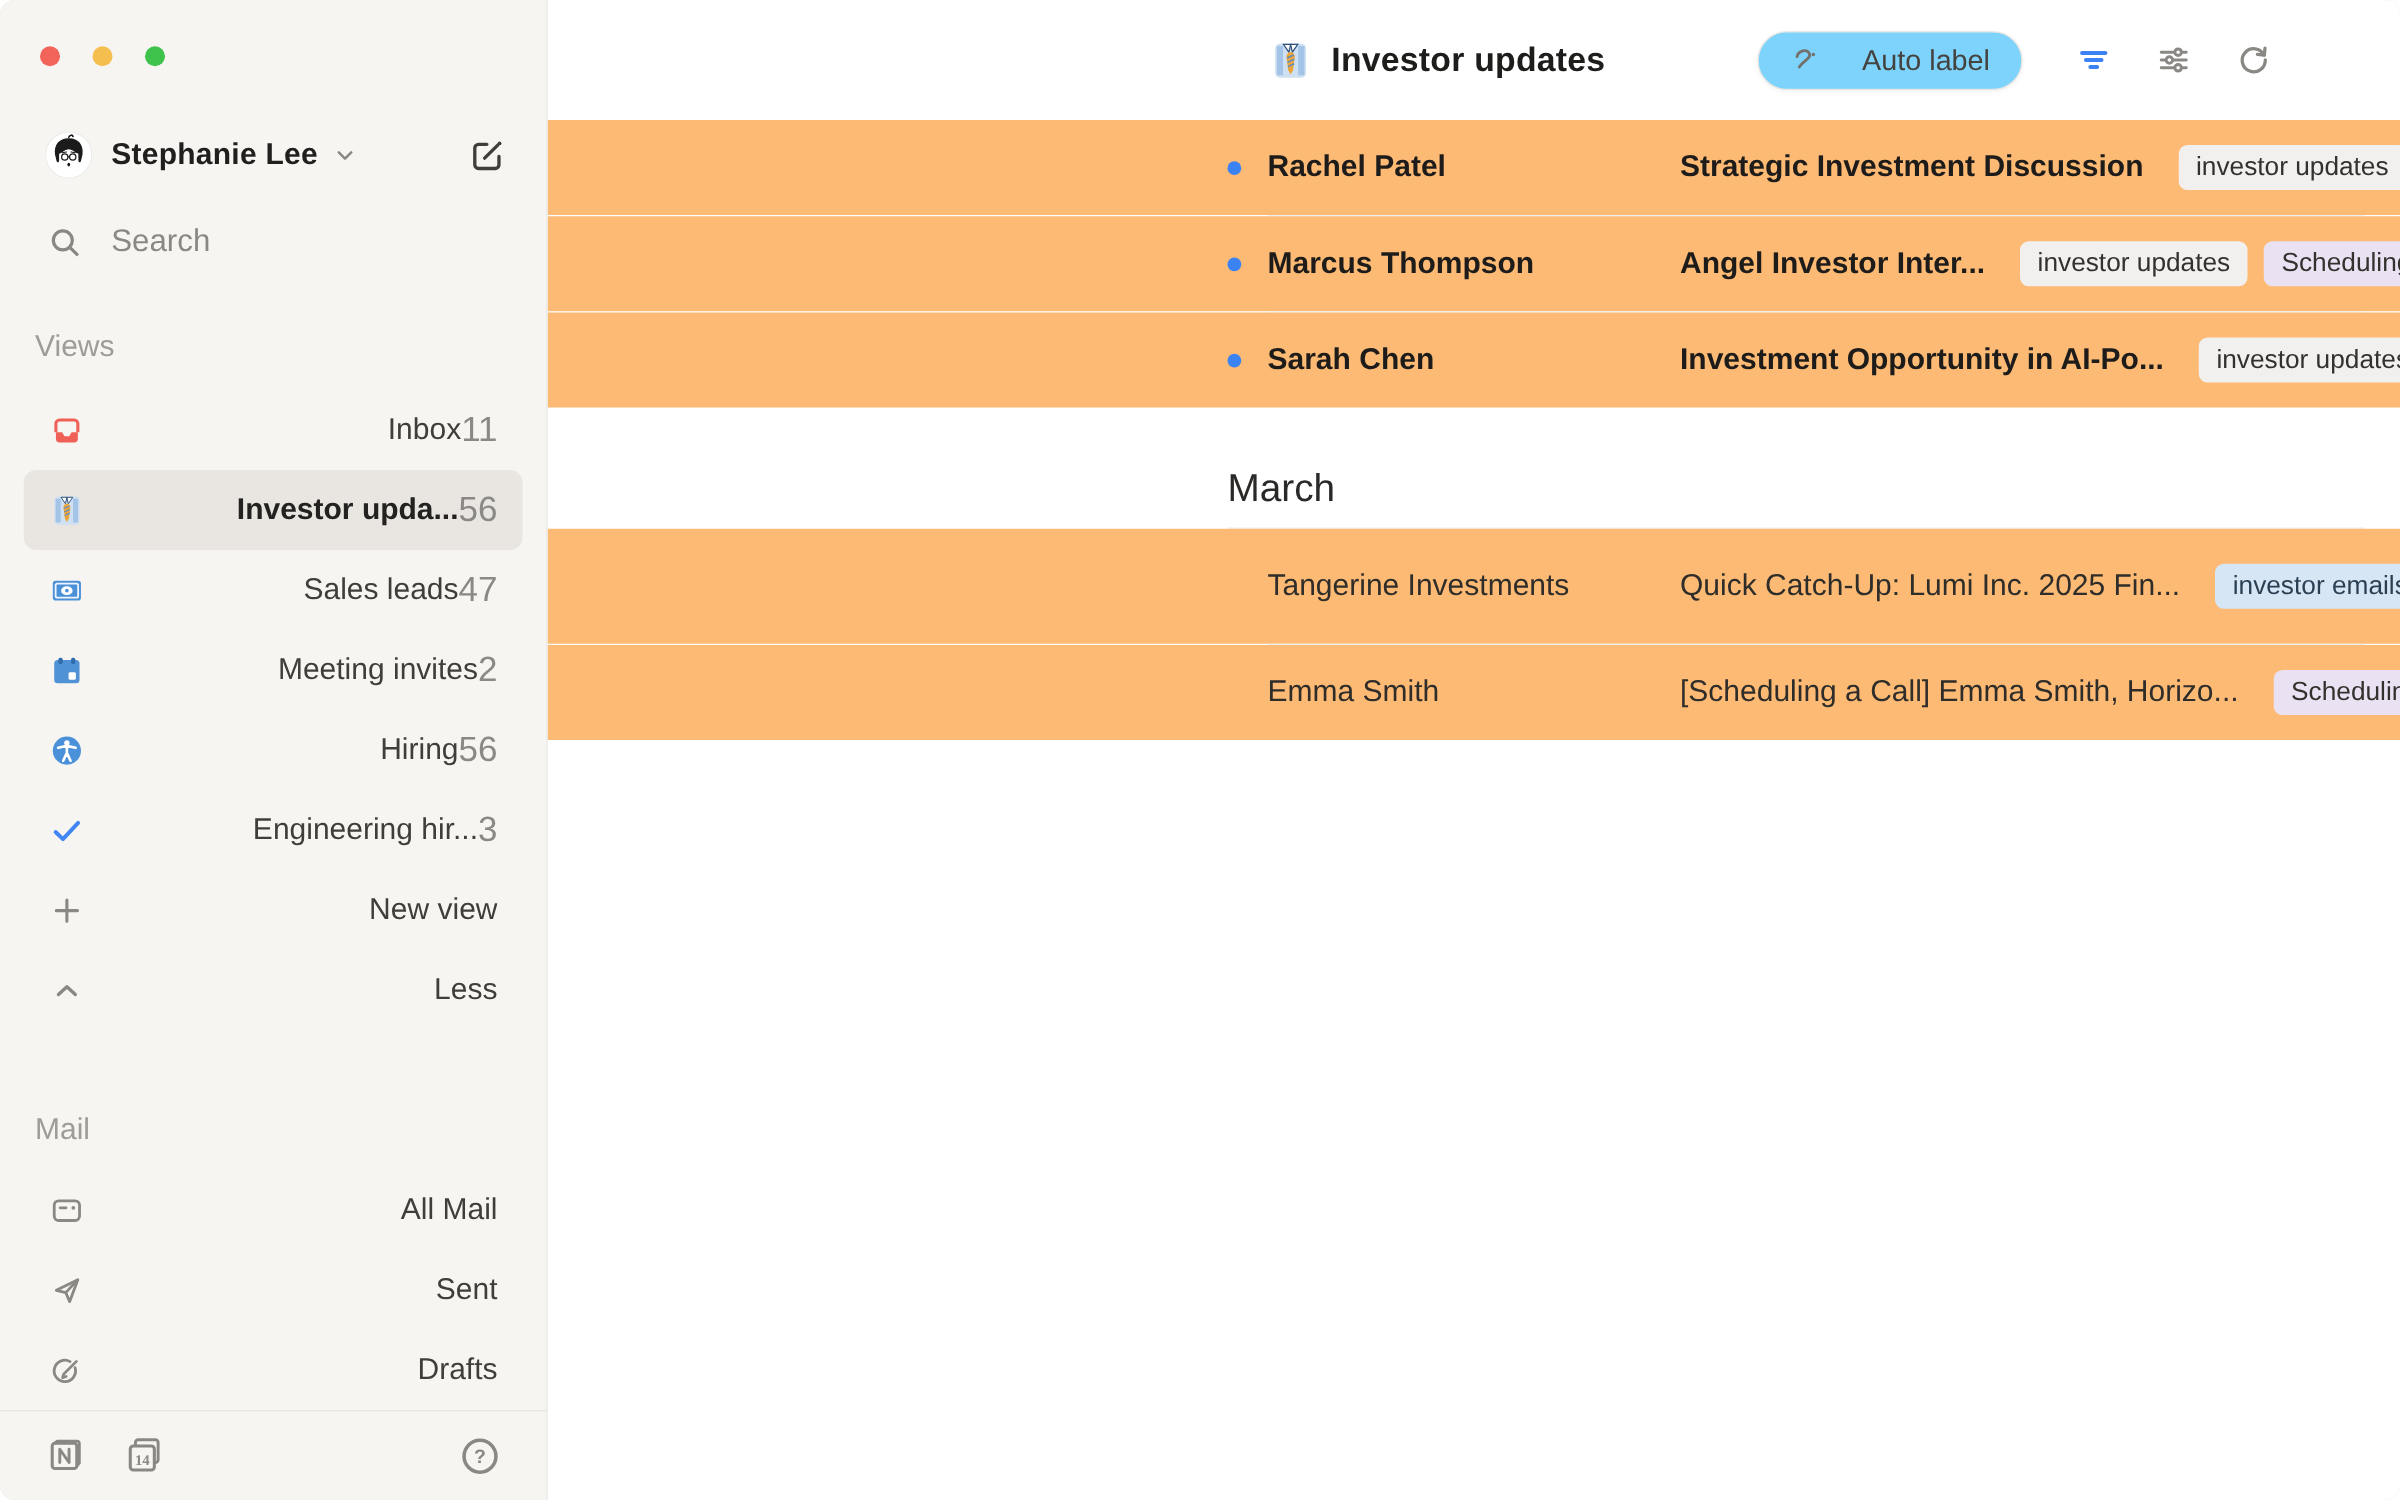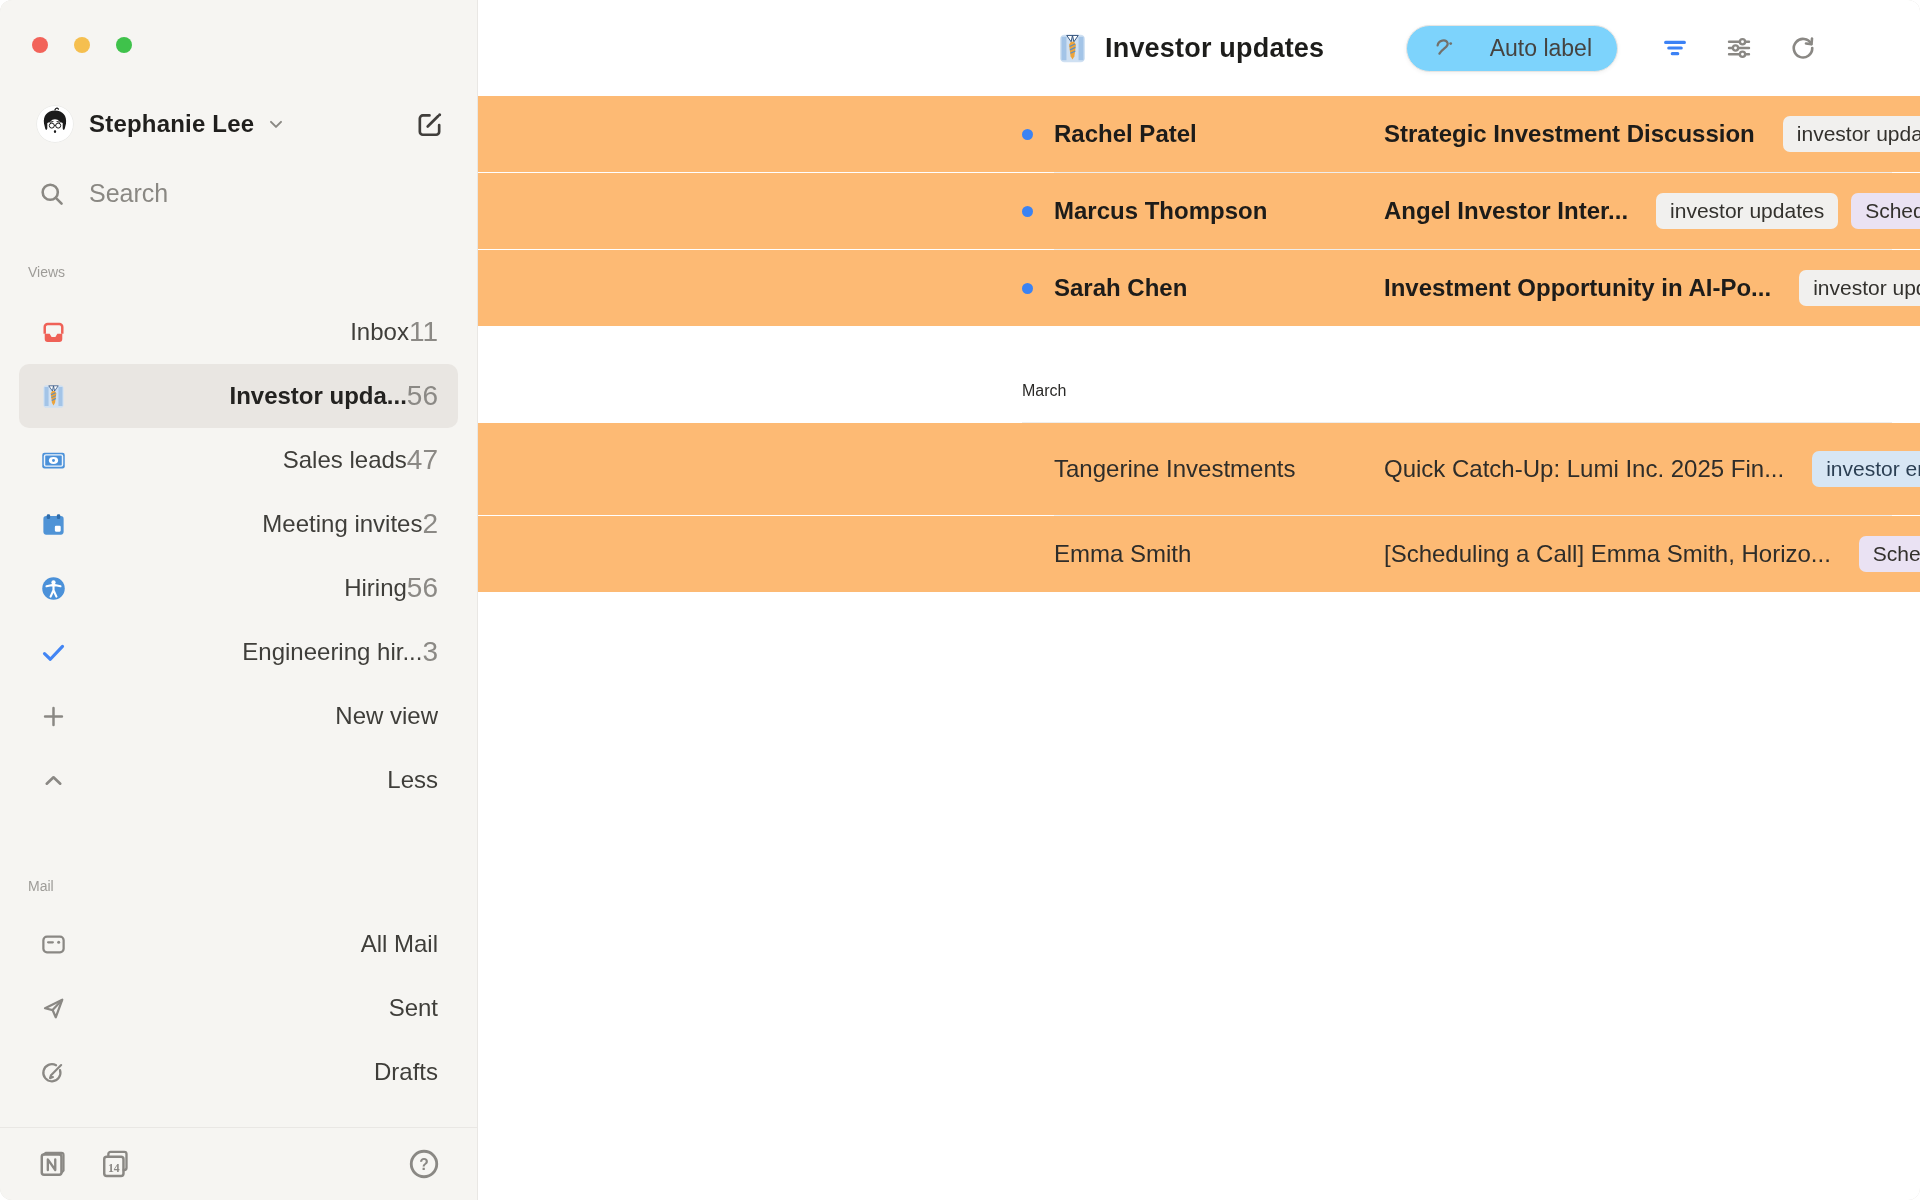--- a/index.html
+++ b/index.html
@@ -9,42 +9,42 @@
   .window {
     width: 1920px; height: 1200px;
     border-radius: 12px; overflow: hidden;
     display: flex;
     background: #ffffff;
     box-shadow: inset 0 0 0 1px #dedcd9;
   }
 
   
   .sidebar {
-    width: 478px; flex-shrink: 0;
+    width: 438px; flex-shrink: 0;
     background: #f6f5f2;
     border-right: 1px solid #e9e7e4;
     display: flex; flex-direction: column;
     position: relative;
   }
   .traffic { display: flex; gap: 26px; padding: 37px 0 0 32px; }
   .light { width: 16px; height: 16px; border-radius: 50%; }
   .light.red { background: #f2635a; }
   .light.yellow { background: #f5bf4f; }
   .light.green { background: #3fc24b; }
 
   .user-row { display: flex; align-items: center; margin: 52px 33px 0 36px; }
   .avatar { width: 38px; height: 38px; border-radius: 50%; flex-shrink: 0; overflow: hidden; }
   .user-name { margin-left: 15px; font-size: 24px; font-weight: 700; color: #201f1d; letter-spacing: .2px; }
   .user-chevron { margin-left: 12px; display: flex; }
   .compose { margin-left: auto; display: flex; cursor: pointer; }
 
   .search-row { display: flex; align-items: center; margin: 36px 0 0 38px; cursor: pointer; }
   .search-label { margin-left: 23px; font-size: 25px; color: #8a8883; }
 
-  .section-label { margin: 56px 0 0 28px; font-size: 14px; font-weight: 500; color: #9e9c98; }
+  .section-label { margin: 56px 0 0 28px; font-size: 24px; font-weight: 500; color: #9e9c98; }
 
   .items { margin: 20px 19px 0 19px; text-align: right; }
   .item {
     height: 64px; display: flex; align-items: center;
     padding: 0 20px; border-radius: 10px; cursor: pointer;
   }
   .item .ic { width: 28px; display: flex; justify-content: center; flex-shrink: 0; }
   .item .label { margin-left: 22px; font-size: 24px; font-weight: 500; color: #3f3e3a; flex: 1; white-space: nowrap; overflow: hidden; }
   .item .count { font-size: 28px; color: #8b8985; }
   .item.selected { background: #e9e6e2; }
@@ -112,21 +112,21 @@
   .tag.gray { background: #f1f0ee; }
   .tag.purple { background: #eae2f3; }
   .tag.blue { background: #d7e6f4; color: #2b3f53; }
 
   .divider { height: 1px; background: #efeeec; margin: 0 28px 0 576px; }
   .divider.wide { margin-left: 544px; }
 
   .group-header {
     margin-left: 544px; margin-top: 34px;
     height: 62px; display: flex; align-items: center;
-    font-size: 16px; font-weight: 500; color: #2a2927;
+    font-size: 31px; font-weight: 500; color: #2a2927;
   }
 
   svg { display: block; }
 </style>
 </head>
 <body>
 
 <div class="window">
 
   <aside class="sidebar">

